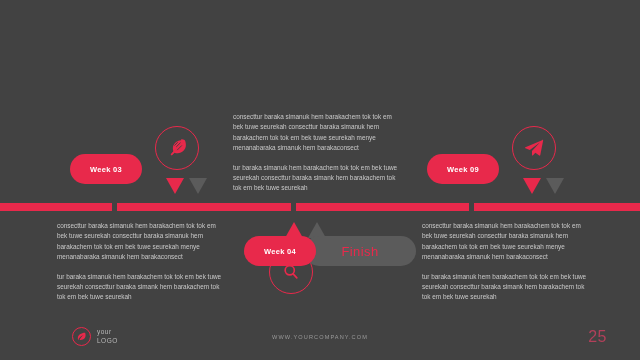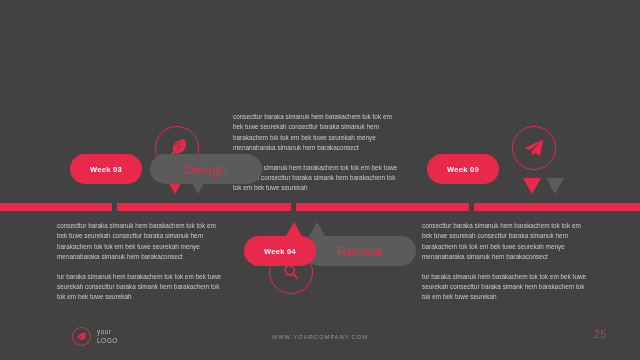--- a/index.html
+++ b/index.html
@@ -161,21 +161,21 @@
     width: 640px;
     text-align: center;
     font-size: 5.6px;
     letter-spacing: 1.1px;
     color: #9a9a9a;
   }
   .page-number {
     position: absolute;
     right: 33px;
     top: 328px;
-    font-size: 11px;
+    font-size: 16px;
     color: #b2405a;
     letter-spacing: 0.5px;
   }
 </style>
 </head>
 <body>
 
 <div id="slide">
 
   <div class="timeline-bar"></div>
@@ -186,23 +186,20 @@
   <div class="milestone" style="left:62px; top:126px;">
     <div class="icon-circle" style="left:93px; top:0px;">
       <svg width="22" height="22" viewBox="0 0 24 24" fill="none" stroke="#e8294b" stroke-width="1.6" stroke-linecap="round" stroke-linejoin="round">
         <path d="M16.5 3.5c-5 0-9 4-9 9 0 1.3.3 2.4.7 3.4L5 19l1.3 1.3 3-3.2c1 .4 2.1.7 3.4.7 5 0 9-4 9-9 0-2.6-.6-4.4-1.2-5.3-.9-.6-2.4-1-4-1z" fill="#e8294b" stroke="none"></path>
         <path d="M18 6L6.5 18.5" stroke="#e8294b" stroke-width="1.3"></path>
         <path d="M15.5 6.5l-4 4M17 9.5l-4.5 4.5M12.5 6l-3 3" stroke="#424242" stroke-width="1"></path>
       </svg>
     </div>
     <div class="tail tail-red-down" style="left:104px; top:52px;"></div>
     <div class="tail tail-gray-down" style="left:127px; top:52px;"></div>
-    <div class="bubble bubble-phase" style="left:88px; top:28px;">
-      <span class="label">Design</span>
-    </div>
     <div class="bubble bubble-week" style="left:8px; top:28px;">
       <span class="label">Week 03</span>
     </div>
   </div>
 
   <div class="milestone" style="left:419px; top:126px;">
     <div class="icon-circle" style="left:93px; top:0px;">
       <svg width="22" height="22" viewBox="0 0 24 24">
         <path d="M21.5 3.2L2.6 11.1c-.5.2-.5.9 0 1.1l4.8 1.9 11-8.2-8.6 9.3v4.3c0 .6.7.8 1.1.4l2.6-2.8 4.2 3.2c.4.3 1 .1 1.1-.4l3.2-16c.1-.6-.5-1-1.5-.7z" fill="#e8294b"></path>
       </svg>
@@ -211,21 +208,21 @@
     <div class="tail tail-gray-down" style="left:127px; top:52px;"></div>
     <div class="bubble bubble-week" style="left:8px; top:28px;">
       <span class="label">Week 09</span>
     </div>
   </div>
 
   <div class="milestone" style="left:241px; top:217px;">
     <div class="tail tail-red-up" style="left:44px; top:5px;"></div>
     <div class="tail tail-gray-up" style="left:67px; top:5px;"></div>
     <div class="bubble bubble-phase" style="left:63px; top:19px;">
-      <span class="label">Review</span>
+      <span class="label">Finish</span>
     </div>
     <div class="bubble bubble-week" style="left:3px; top:19px;">
       <span class="label">Week 04</span>
     </div>
     <div class="icon-circle" style="left:28px; top:33px;">
       <svg width="20" height="20" viewBox="0 0 24 24" fill="none" stroke="#e8294b" stroke-width="2" stroke-linecap="round">
         <circle cx="10.5" cy="10" r="5.5"></circle>
         <path d="M14.6 14.2L19 19"></path>
       </svg>
     </div>

